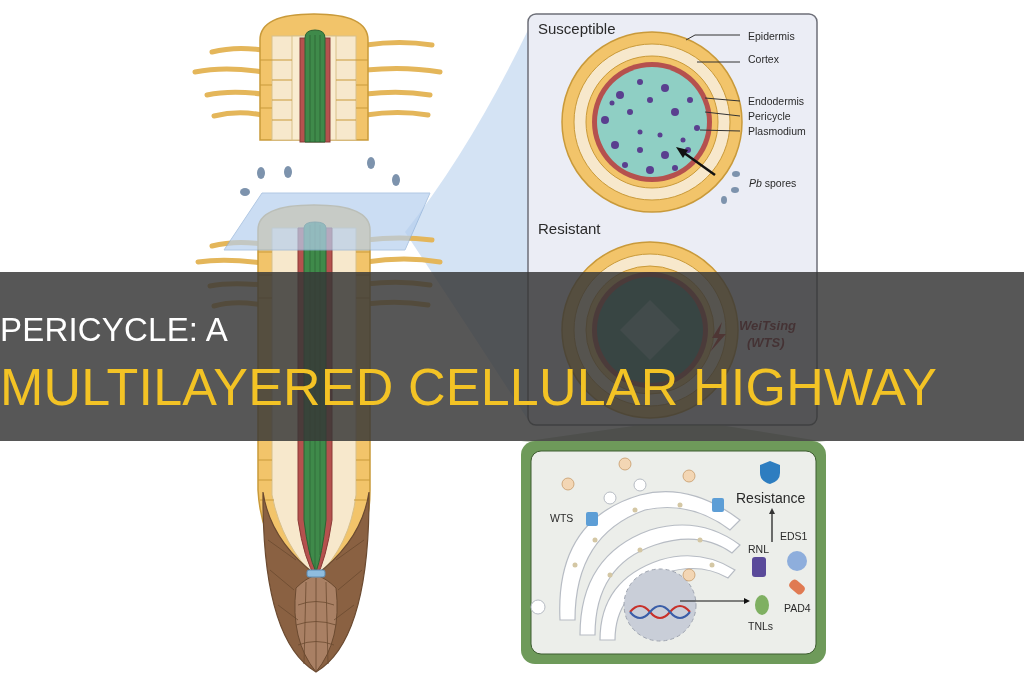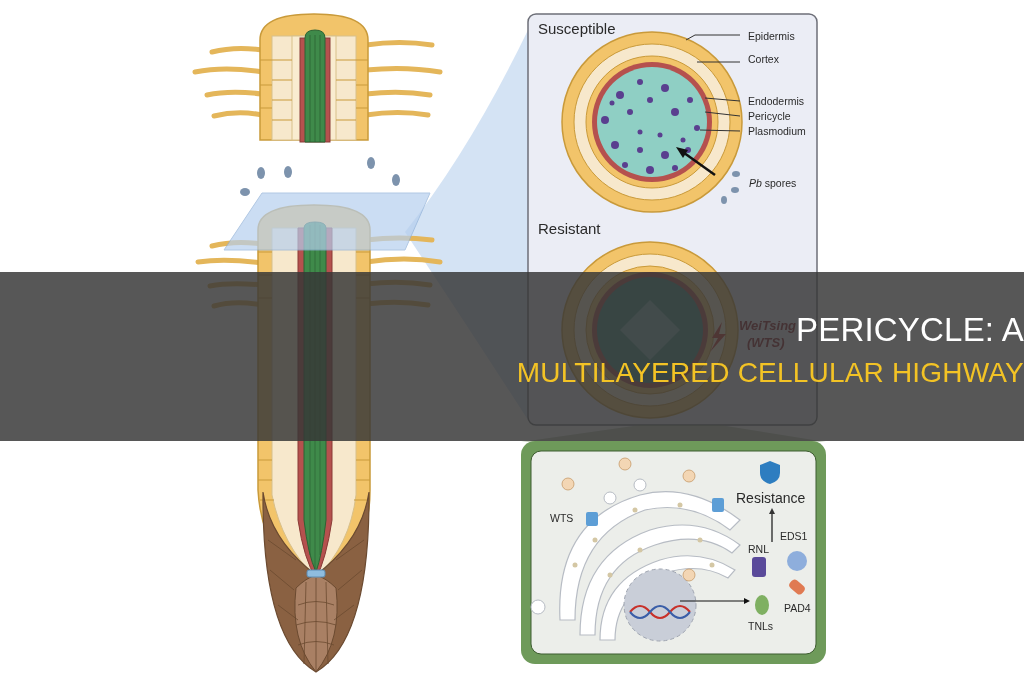--- a/index.html
+++ b/index.html
@@ -1,22 +1,22 @@
 <!DOCTYPE html>
 <html><head>
 <meta charset="utf-8">
 <style>
   html,body{margin:0;padding:0;background:#ffffff;}
   body{width:1024px;height:681px;position:relative;overflow:hidden;font-family:"Liberation Sans",sans-serif;}
   .figure{position:absolute;left:0;top:0;width:1024px;height:681px;}
   .lbl{font-family:"Liberation Sans",sans-serif;fill:#2a2a2a;}
   .overlay{position:absolute;left:0;top:272px;width:1024px;height:169px;background:rgba(55,55,55,0.84);}
-  .title{position:absolute;left:0;width:1024px;text-align:right;font-family:"Liberation Sans",sans-serif;font-weight:normal;letter-spacing:0.2px;}
+  .title{position:absolute;left:0;width:1024px;text-align:left;font-family:"Liberation Sans",sans-serif;font-weight:normal;letter-spacing:0.2px;}
   .t1{top:311px;font-size:33px;color:#ffffff;}
-  .t2{top:357px;font-size:28px;color:#f3c325;}
+  .t2{top:357px;font-size:52px;color:#f3c325;}
 </style>
 </head>
 <body>
 
 <svg class="figure" viewBox="0 0 1024 681" xmlns="http://www.w3.org/2000/svg">
 
   <path d="M405,232 Q470,150 528,30 L528,420 Q470,330 405,232 Z" fill="#cfe0f3" opacity="0.9"></path>
 
   <g>
 

